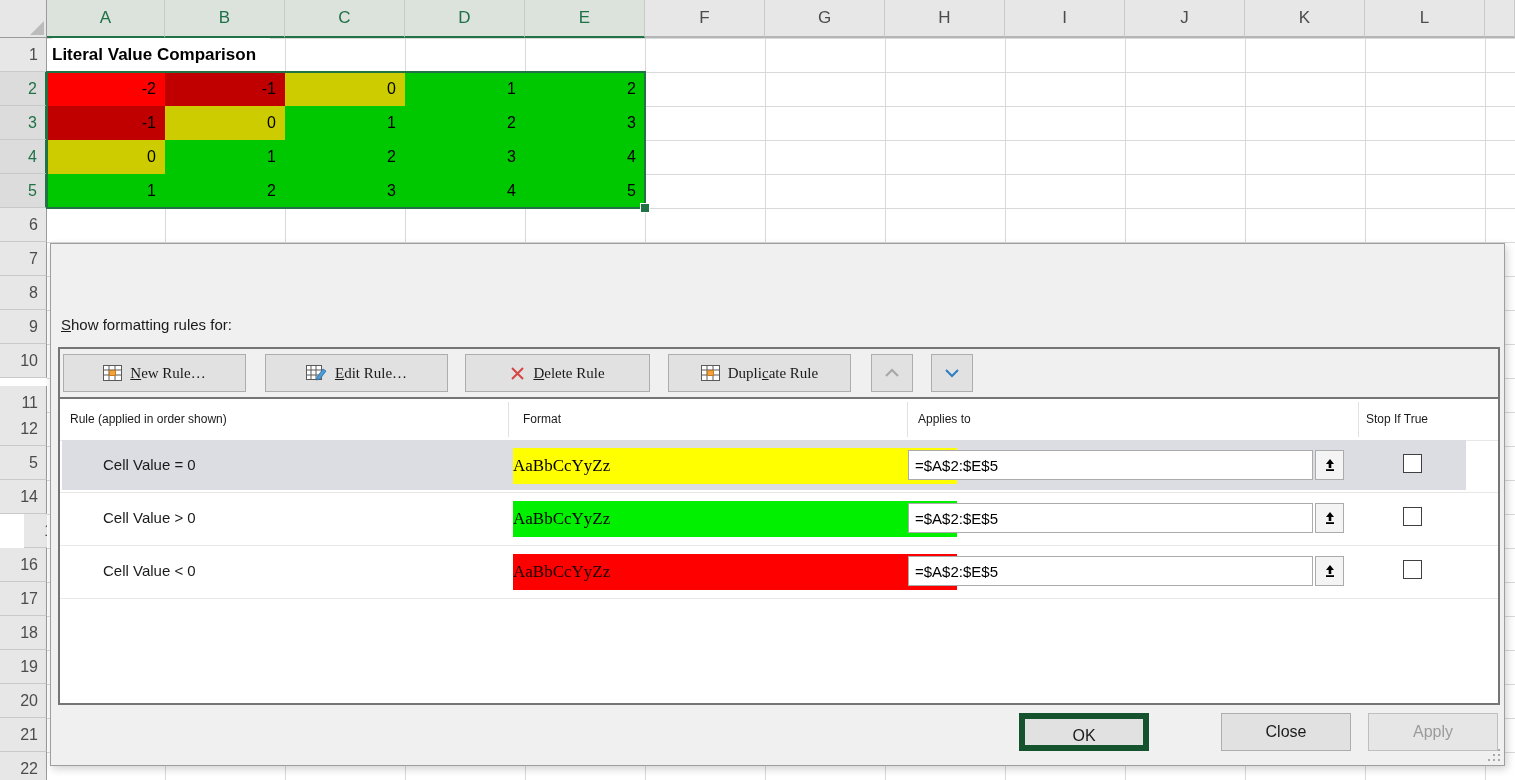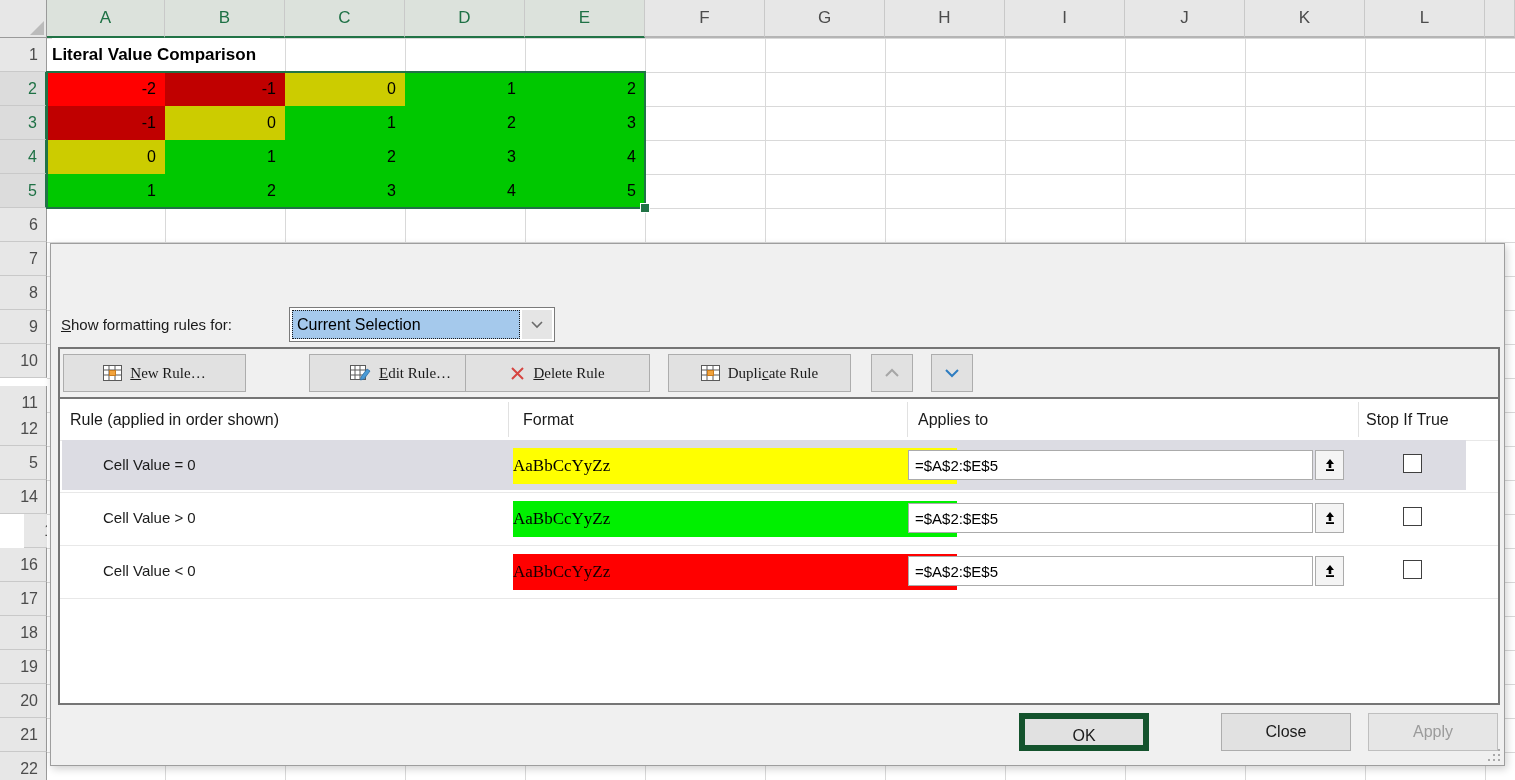--- a/index.html
+++ b/index.html
@@ -52,21 +52,21 @@
   #panel{position:absolute;left:7px;top:103px;width:1442px;height:358px;background:#fff;
          border:2px solid #757575;box-sizing:border-box;}
   #toolbar{position:absolute;left:0;top:0;right:0;height:50px;background:#F0F0F0;
            border-bottom:2px solid #757575;box-sizing:border-box;}
   .tbtn{position:absolute;top:5px;height:38px;background:#E1E1E1;border:1px solid #ADADAD;
         box-sizing:border-box;font-size:15px;color:#1A1A1A;display:flex;align-items:center;
         justify-content:center;gap:8px;cursor:default;font-family:Liberation Serif, serif;}
   .tbtn svg{flex:0 0 auto;}
 
   #list{position:absolute;left:0;top:50px;right:0;bottom:0;background:#fff;overflow:hidden;}
-  .lhdr{position:absolute;top:0;height:41px;line-height:41px;font-size:16px;color:#1A1A1A;
+  .lhdr{position:absolute;top:0;height:41px;line-height:41px;font-size:12px;color:#1A1A1A;
         white-space:nowrap;}
   .lhdr-sep{position:absolute;top:3px;width:1px;height:35px;background:#E1E1E1;}
   .lhdr-bot{position:absolute;left:0;right:0;top:41px;height:1px;background:#E8E8E8;}
   .rrow{position:absolute;left:0;right:0;height:53px;border-bottom:1px solid #E8E8E8;box-sizing:border-box;}
   .rrow .hl{position:absolute;left:2px;top:0;width:1404px;height:50px;background:#DCDCE3;}
   .rrow .rtext{position:absolute;left:43px;top:0;height:50px;line-height:50px;font-size:15px;color:#1A1A1A;}
   .rrow .swatch{position:absolute;left:453px;top:8px;width:444px;height:36px;line-height:36px;
         text-align:left;font-size:17px;font-family:Liberation Serif, serif;}
   .rrow .applies{position:absolute;left:848px;top:10px;width:405px;height:30px;box-sizing:border-box;
         border:1px solid #ABABAB;background:#fff;font-family:"Liberation Sans",sans-serif;
@@ -158,42 +158,34 @@
         <div class="vcell" style="left: 478px; width: 120px; top: 136px; background: rgb(0, 200, 0);">5</div>
       </div>
     <div id="selrect" style="left: -1px; top: 33px; width: 600px; height: 138px; border-color: rgb(33, 115, 70);"></div>
     <div id="fillhandle" style="left: 593px; top: 165px; background: rgb(33, 115, 70);"></div>
   </div>
 
   <div id="dialog">
 
     <div id="showlabel"><u>S</u>how formatting rules for:</div>
 
-    <div id="combo">
-      <div class="sel">Current Selection</div>
-      <div class="btn">
-        <svg width="14" height="9" viewBox="0 0 14 9">
-            <polyline points="2,2 7,7 12,2" fill="none" stroke="#6A6A6A" stroke-width="1.6"></polyline>
-          </svg>
-      </div>
-    </div>
 
     <div id="panel">
       <div id="toolbar">
           <div class="tbtn" style="left: 3px; width: 183px;">
             <span style="display: flex;">
               <svg width="19" height="16" viewBox="0 0 19 16">
                 <rect x="0.5" y="0.5" width="18" height="15" fill="#fff" stroke="#5A5A5A"></rect>
                 <path d="M0 5h19M0 10h19M6 0v16M12 0v16" stroke="#5A5A5A" stroke-width="1"></path>
                 <rect x="6.5" y="5.5" width="6" height="5" fill="#F2A33C" stroke="#C87B1E"></rect>
               </svg>
             </span>
             <span><u>N</u>ew Rule…</span>
           </div>
-          <div class="tbtn" style="left: 205px; width: 183px; margin-left: 44px;">
+          <div class="tbtn" style="left: 205px; width: 183px;">
             <span style="display: flex;">
               <svg width="21" height="17" viewBox="0 0 21 17">
                 <rect x="0.5" y="0.5" width="15" height="14" fill="#fff" stroke="#5A5A5A"></rect>
                 <path d="M0 5h16M0 10h16M5 0v15M10 0v15" stroke="#5A5A5A" stroke-width="1"></path>
                 <path d="M11 12 L17 4 L20 6 L14 14 L10.5 15 Z" fill="#4A9BD6" stroke="#2E6DA4" stroke-width="0.8"></path>
               </svg>
             </span>
             <span><u>E</u>dit Rule…</span>
           </div>
           <div class="tbtn" style="left: 405px; width: 185px;">

